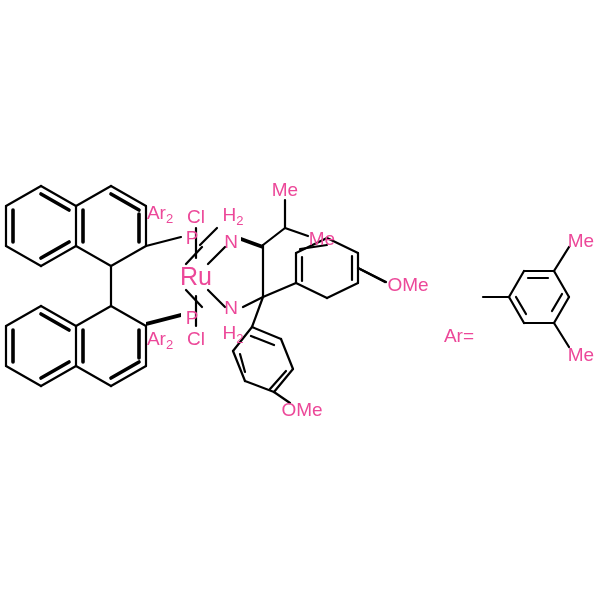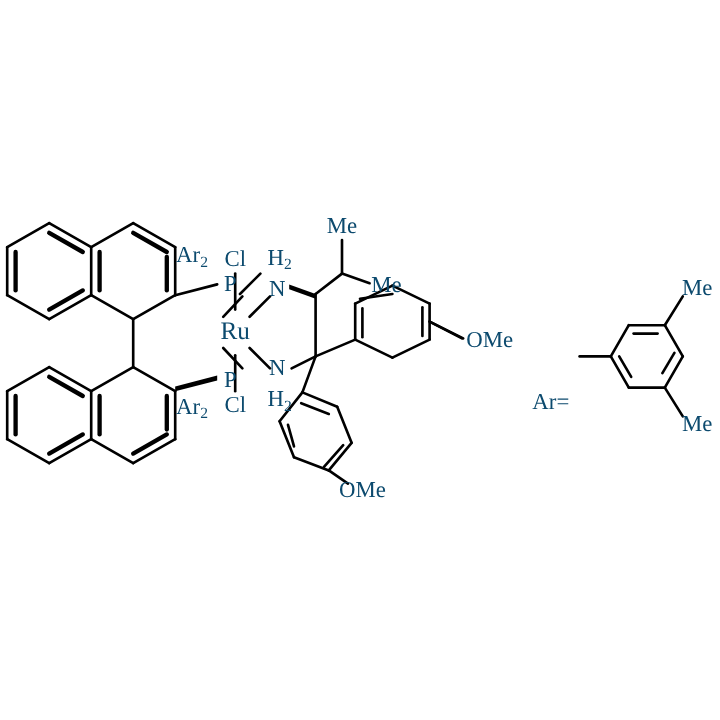--- a/index.html
+++ b/index.html
@@ -6,22 +6,22 @@
   body{
     width:600px;height:600px;
     background:#ffffff;
     font-family:"Liberation Sans", sans-serif;
     overflow:hidden;
     position:relative;
   }
   #canvas{position:absolute;inset:0;width:600px;height:600px;}
   .lbl{
     position:absolute;
-    font-family:Liberation Serif, serif;
-    color:#0c4a6e;
+    font-family:Liberation Sans, sans-serif;
+    color:#ec4899;
     white-space:nowrap;
     line-height:1;
     font-size:19px;
   }
   .lbl .sub{font-size:13px;vertical-align:-0.28em;}
   .c{transform:translate(-50%,-50%);}
 </style>
 </head>
 <body>
 
@@ -149,21 +149,21 @@
       <path d="M528 278 L548 278"></path>
       <path d="M562 294 L552 311"></path>
       <path d="M516 297 L526 314"></path>
     </g>
     <path d="M554 271 L569 247"></path>
     <path d="M554 323 L569 347"></path>
 
   </g>
 </svg>
 
-<div class="lbl c" style="left:196px;top:276px;font-size:21px;">Ru</div>
+<div class="lbl c" style="left:196px;top:276px;font-size:25px;">Ru</div>
 
 <div class="lbl c" style="left:196px;top:216px;">Cl</div>
 <div class="lbl c" style="left:196px;top:338px;">Cl</div>
 
 <div class="lbl c" style="left:192px;top:237px;">P</div>
 <div class="lbl c" style="left:192px;top:317px;">P</div>
 
 <div class="lbl c" style="left:160px;top:214px;"><span>Ar</span><span class="sub">2</span></div>
 <div class="lbl c" style="left:160px;top:340px;"><span>Ar</span><span class="sub">2</span></div>
 

